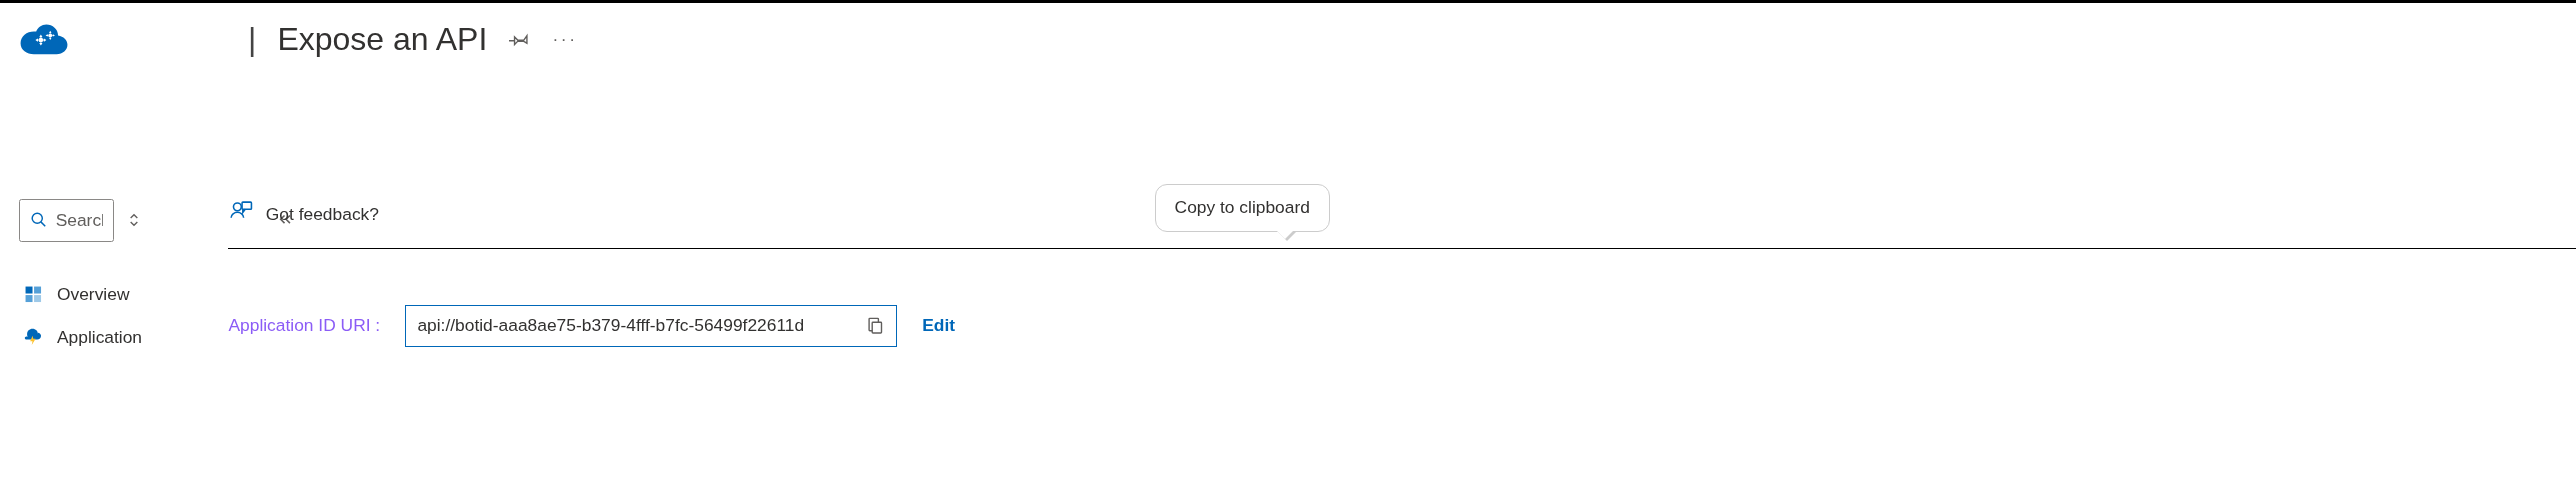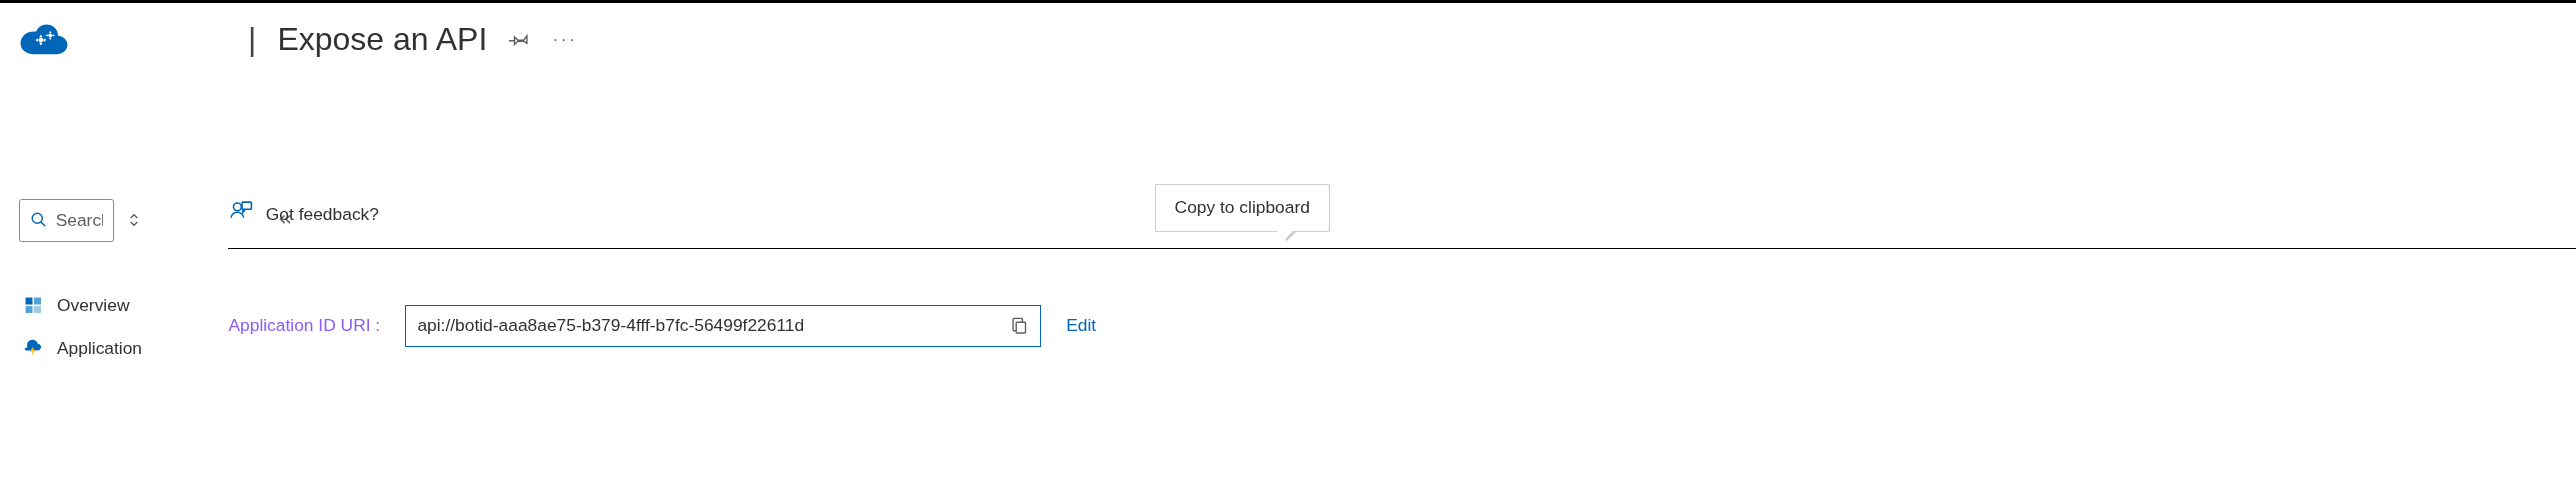--- a/index.html
+++ b/index.html
@@ -108,21 +108,21 @@
     .collapse-btn {
       position: absolute;
       left: 276px;
       top: 11.2px;
       color: #605e5c;
       cursor: pointer;
       font-size: 17.4px;
     }
     .nav-item {
       display: flex;
-      align-items: flex-end;
+      align-items: center;
       gap: 12.4px;
       height: 43px;
       padding-left: 3.7px;
       cursor: pointer;
       font-size: 17.4px;
       color: #323130;
     }
     .nav-item .icon-slot { width: 22.3px; height: 22.3px; display:flex; align-items:center; justify-content:center; }
 
     .main {
@@ -145,21 +145,21 @@
     .uri-row {
       display: flex;
       align-items: center;
       gap: 25px;
       margin-top: 56px;
       font-size: 17.4px;
     }
     .uri-label { color: #8b5cf6; }
     .uri-box {
       position: relative;
-      width: 636px;
+      width: 492px;
       height: 42px;
       border: 1.9px solid #0067b8;
       display: flex;
       align-items: center;
       padding: 0 11.2px;
       gap: 7.4px;
     }
     .uri-value {
       flex: 1;
       font-size: 17.4px;
@@ -169,28 +169,29 @@
     }
     .copy-btn {
       cursor: pointer;
       color: #605e5c;
       display:flex;
     }
     .edit-link {
       color: #0067b8;
       font-size: 17.4px;
       cursor: pointer;
+      font-weight: bold;
     }
     .tooltip {
       position: absolute;
       top: 184px;
       left: 1155px;
       background: #fff;
       border: 1.2px solid #ccc;
-      border-radius: 1px;
+      border-radius: 12px;
       padding: 12.4px 18.6px;
       font-size: 17.4px;
       color: #323130;
       white-space: nowrap;
     }
     .tooltip::after {
       content: "";
       position: absolute;
       bottom: -10px;
       left: 70%;

